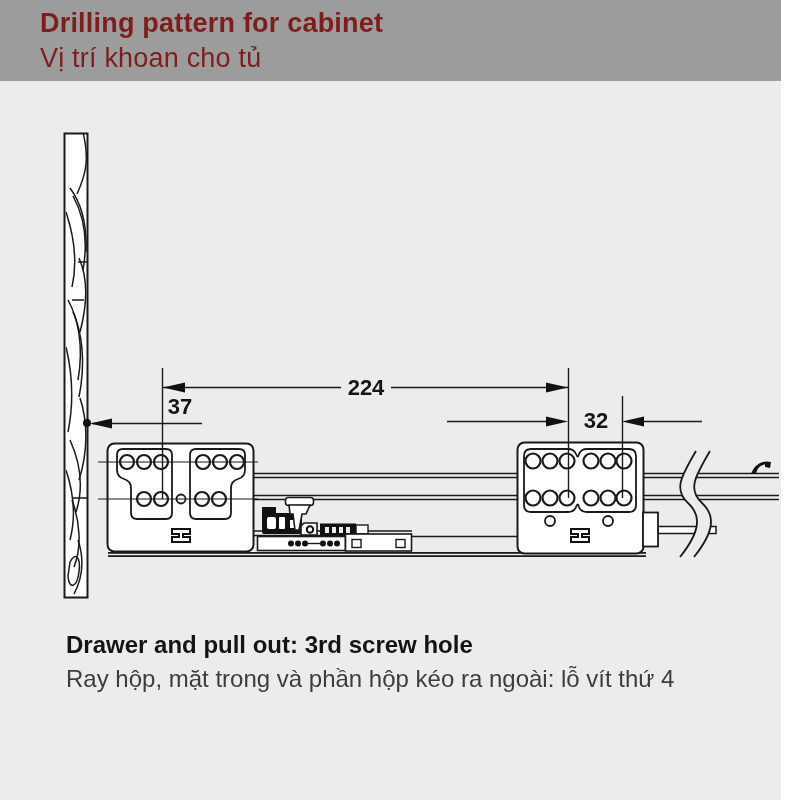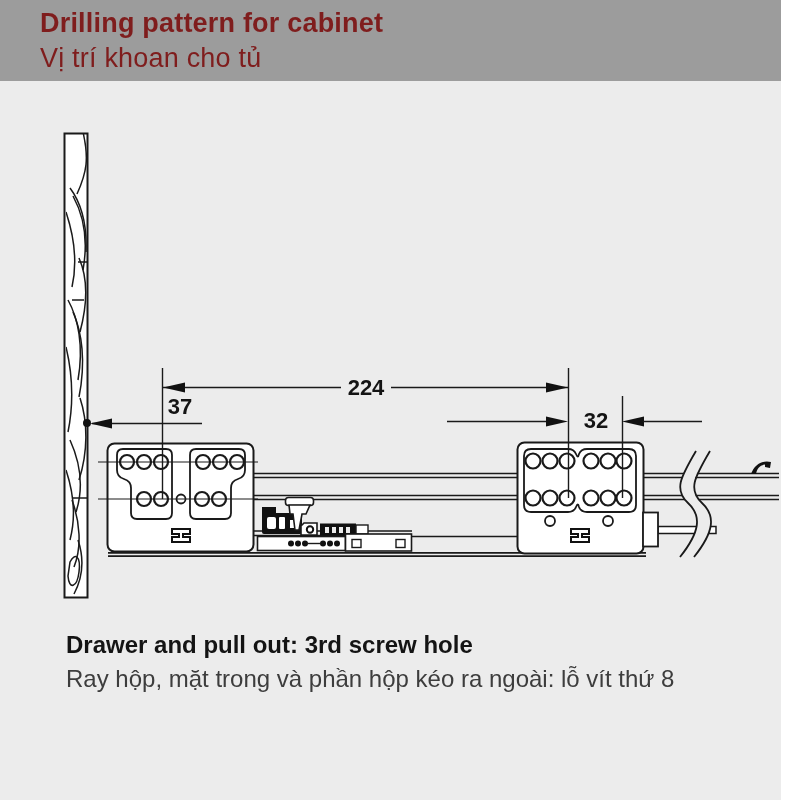--- a/index.html
+++ b/index.html
@@ -203,16 +203,16 @@
       <polygon points="622,421.5 644,416.5 644,426.5" fill="#111111" stroke="none"></polygon>
       <line x1="643" y1="421.5" x2="702" y2="421.5"></line>
     </g>
     <text class="dim" x="366" y="395" text-anchor="middle">224</text>
     <text class="dim" x="180" y="414" text-anchor="middle">37</text>
     <text class="dim" x="596" y="428" text-anchor="middle">32</text>
   </svg>
 
   <div class="notes">
     <div class="n1">Drawer and pull out: 3rd screw hole</div>
-    <div class="n3">Ray hộp, mặt trong và phần hộp kéo ra ngoài: lỗ vít thứ 8</div>
+    <div class="n3">Ray hộp, mặt trong và phần hộp kéo ra ngoài: lỗ vít thứ 4</div>
   </div>
 
 </div>
 
 </body></html>

